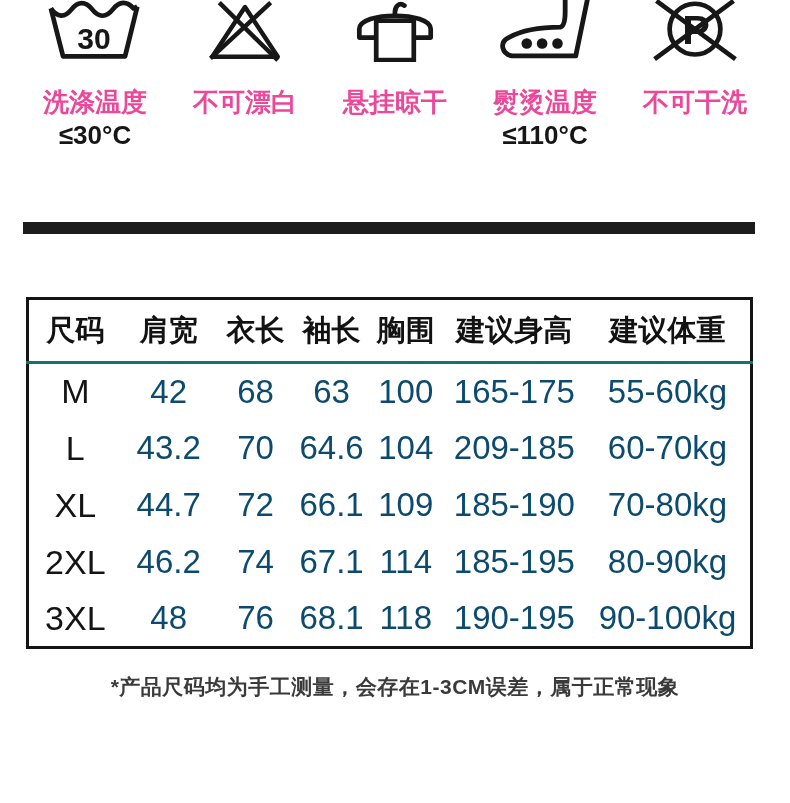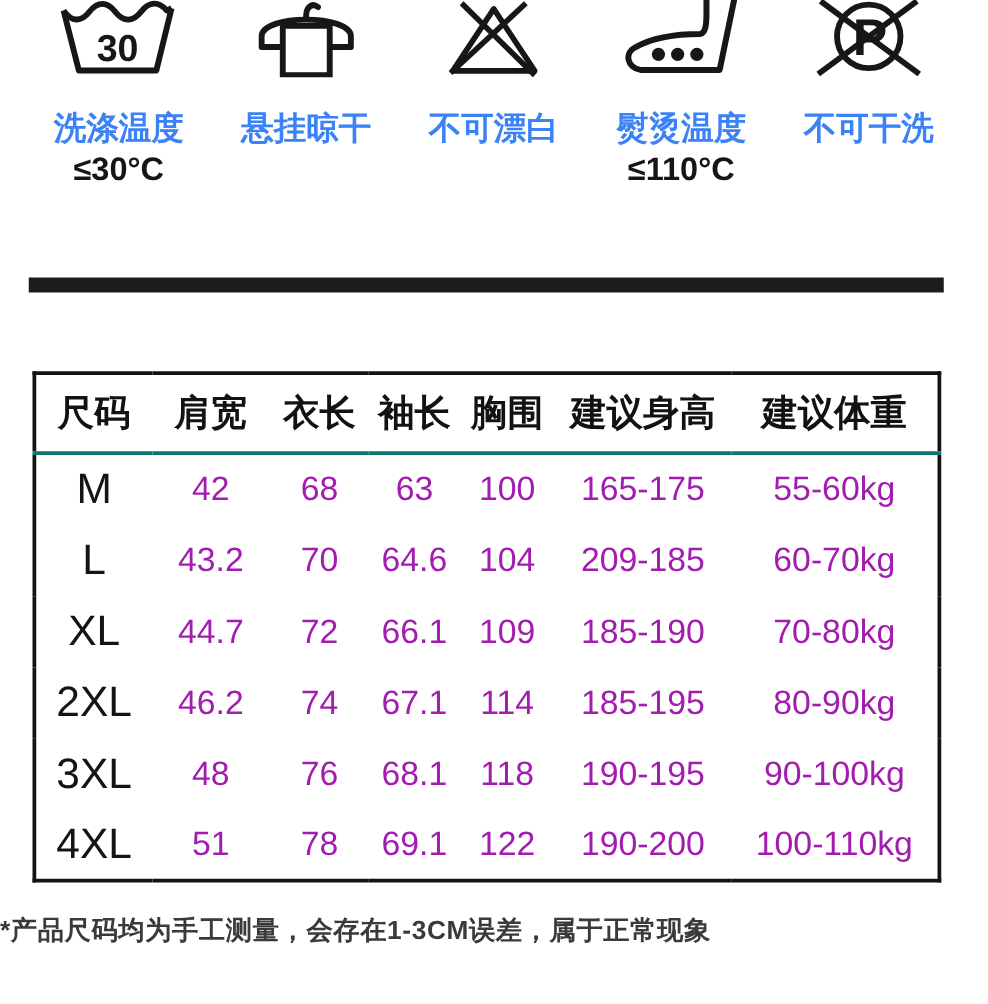--- a/index.html
+++ b/index.html
@@ -30,21 +30,21 @@
     align-items: flex-start;
     justify-content: center;
     overflow: hidden;
   }
   .care-label {
     margin-top: 24px;
     font-size: 26px;
     font-weight: 600;
     line-height: 33px;
     white-space: nowrap;
-    color: #3b82f6;
+    color: #ec4899;
     text-align: center;
   }
   .care-sublabel {
     font-size: 26px;
     font-weight: 600;
     line-height: 33px;
     white-space: nowrap;
     color: #161616;
     text-align: center;
   }
@@ -72,36 +72,36 @@
     font-size: 29px;
     font-weight: 700;
     color: #121212;
     border-bottom: 3px solid #0f766e;
     text-align: center;
     vertical-align: middle;
     white-space: nowrap;
   }
   .size-table tbody td {
     height: 57px;
-    font-size: 27px;
+    font-size: 33px;
     font-weight: 400;
-    color: #a21caf;
+    color: #0c4a6e;
     text-align: center;
     vertical-align: middle;
     white-space: nowrap;
   }
   .size-table tbody td.size-cell {
     font-size: 34px;
     color: #141414;
   }
 
   
   .footnote {
     margin-top: 24px;
-    text-align: left;
+    text-align: center;
     font-size: 21px;
     font-weight: 600;
     color: #3a3a3a;
     letter-spacing: 0.5px;
   }
 </style>
 </head>
 <body>
 
 <div class="page">
@@ -115,39 +115,39 @@
           <path class="icon-stroke" stroke-linejoin="round" d="M3 9 L16 60 L82 60 L95 7"></path>
           <text class="icon-text" x="49" y="52" font-size="32" text-anchor="middle">30</text>
         </svg>
       </div>
       <div class="care-label">洗涤温度</div>
       <div class="care-sublabel">≤30°C</div>
     </div>
 
     <div class="care-item">
       <div class="care-icon-box">
+        <svg width="90" height="62" viewBox="0 0 100 70" xmlns="http://www.w3.org/2000/svg">
+          <path class="icon-stroke" stroke-linejoin="round" d="M50 8 L13 64 L87 64 Z"></path>
+          <path class="icon-stroke" d="M21 3 L87 68"></path>
+          <path class="icon-stroke" d="M79 3 L11 66"></path>
+        </svg>
+      </div>
+      <div class="care-label">不可漂白</div>
+      <div class="care-sublabel"></div>
+    </div>
+
+    <div class="care-item">
+      <div class="care-icon-box">
         <svg width="94" height="62" viewBox="0 0 100 66" xmlns="http://www.w3.org/2000/svg">
           <path class="icon-stroke" stroke-linecap="round" d="M50 16 C49 6 55 2 60 6"></path>
           <path class="icon-stroke" stroke-linejoin="round" d="M12 40 L12 31 C12 12 88 12 88 31 L88 40 Z"></path>
           <rect x="30" y="22" width="40" height="42" fill="#ffffff" stroke="#171717" stroke-width="5"></rect>
         </svg>
       </div>
       <div class="care-label">悬挂晾干</div>
-      <div class="care-sublabel"></div>
-    </div>
-
-    <div class="care-item">
-      <div class="care-icon-box">
-        <svg width="90" height="62" viewBox="0 0 100 70" xmlns="http://www.w3.org/2000/svg">
-          <path class="icon-stroke" stroke-linejoin="round" d="M50 8 L13 64 L87 64 Z"></path>
-          <path class="icon-stroke" d="M21 3 L87 68"></path>
-          <path class="icon-stroke" d="M79 3 L11 66"></path>
-        </svg>
-      </div>
-      <div class="care-label">不可漂白</div>
       <div class="care-sublabel"></div>
     </div>
 
     <div class="care-item">
       <div class="care-icon-box">
         <svg width="96" height="60" viewBox="0 0 100 62" xmlns="http://www.w3.org/2000/svg">
           <path class="icon-stroke" stroke-linejoin="round" stroke-linecap="round" d="M94 0 L82 58 L16 58 C5 56 2 44 12 39 C26 31 45 28 66 28 C70 27 71 21 71 12 L71 0"></path>
           <circle cx="31" cy="45" r="5.5" fill="#171717"></circle>
           <circle cx="47" cy="45" r="5.5" fill="#171717"></circle>
           <circle cx="63" cy="45" r="5.5" fill="#171717"></circle>
@@ -234,27 +234,18 @@
       </tr>
       <tr>
         <td class="size-cell">3XL</td>
         <td>48</td>
         <td>76</td>
         <td>68.1</td>
         <td>118</td>
         <td>190-195</td>
         <td>90-100kg</td>
       </tr>
-      <tr>
-        <td class="size-cell">4XL</td>
-        <td>51</td>
-        <td>78</td>
-        <td>69.1</td>
-        <td>122</td>
-        <td>190-200</td>
-        <td>100-110kg</td>
-      </tr>
     </tbody>
   </table>
 
   <div class="footnote">*产品尺码均为手工测量，会存在1-3CM误差，属于正常现象</div>
 
 </div>
 
 </body></html>

